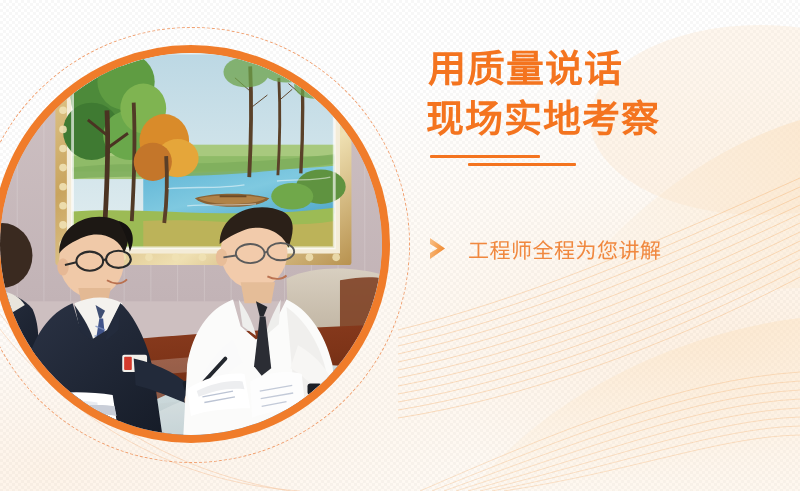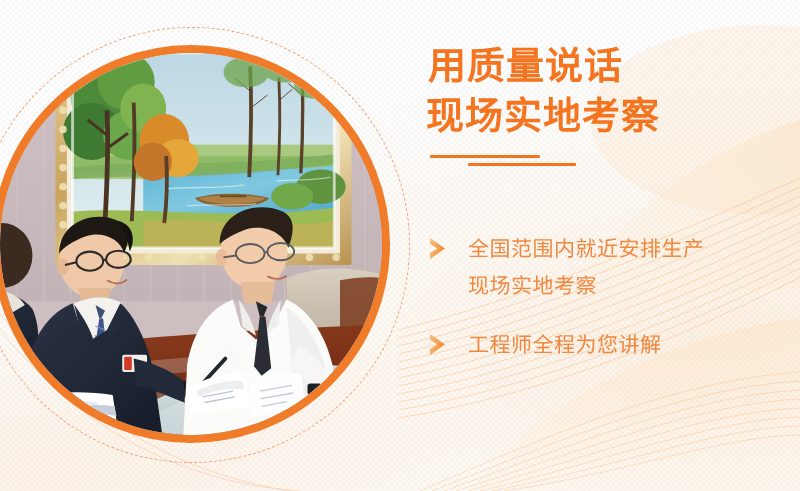--- a/index.html
+++ b/index.html
@@ -7,21 +7,21 @@
     margin: 0;
     padding: 0;
     background: #ffffff;
   }
   #banner {
     position: relative;
     width: 800px;
     height: 491px;
     overflow: hidden;
     background: #ffffff;
-    font-family: Liberation Mono, monospace;
+    font-family: Liberation Sans, sans-serif;
   }
 
   
   .bg-texture {
     position: absolute;
     inset: 0;
     background-color: #ffffff;
     background-image:
       linear-gradient(45deg, rgba(0,0,0,0.030) 25%, transparent 25%, transparent 75%, rgba(0,0,0,0.030) 75%),
       linear-gradient(45deg, rgba(0,0,0,0.030) 25%, transparent 25%, transparent 75%, rgba(0,0,0,0.030) 75%);
@@ -501,36 +501,20 @@
       <div class="headline-line l2">现场实地考察</div>
     </div>
 
     <div class="divider">
       <div class="rule r1"></div>
       <div class="rule r2"></div>
     </div>
 
     <div class="bullets">
 
-      <div class="bullet">
-        <span class="bullet-arrow">
-          <svg width="17" height="24" viewBox="0 0 17 24">
-            <defs>
-              <linearGradient id="arrG1" x1="0" y1="0" x2="1" y2="0.4">
-                <stop offset="0%" stop-color="#f8c18a"></stop>
-                <stop offset="60%" stop-color="#f4a154"></stop>
-                <stop offset="100%" stop-color="#ef8a33"></stop>
-              </linearGradient>
-            </defs>
-            <path d="M1 1 L 16 11.5 L 1 22 L 1 16 L 8.5 11.5 L 1 7 Z" fill="url(#arrG1)"></path>
-          </svg>
-        </span>
-        <div class="bullet-text">全国范围内就近安排生产</div>
-        <div class="bullet-text">现场实地考察</div>
-      </div>
 
       <div class="bullet">
         <span class="bullet-arrow">
           <svg width="17" height="24" viewBox="0 0 17 24">
             <defs>
               <linearGradient id="arrG2" x1="0" y1="0" x2="1" y2="0.4">
                 <stop offset="0%" stop-color="#f8c18a"></stop>
                 <stop offset="60%" stop-color="#f4a154"></stop>
                 <stop offset="100%" stop-color="#ef8a33"></stop>
               </linearGradient>

